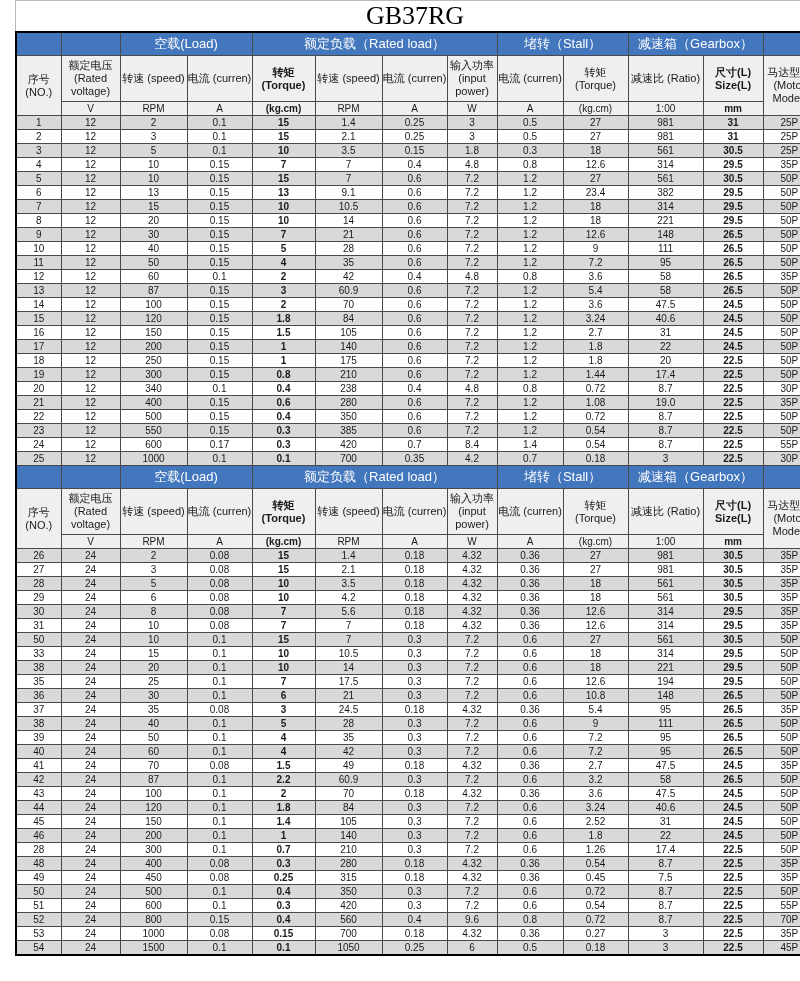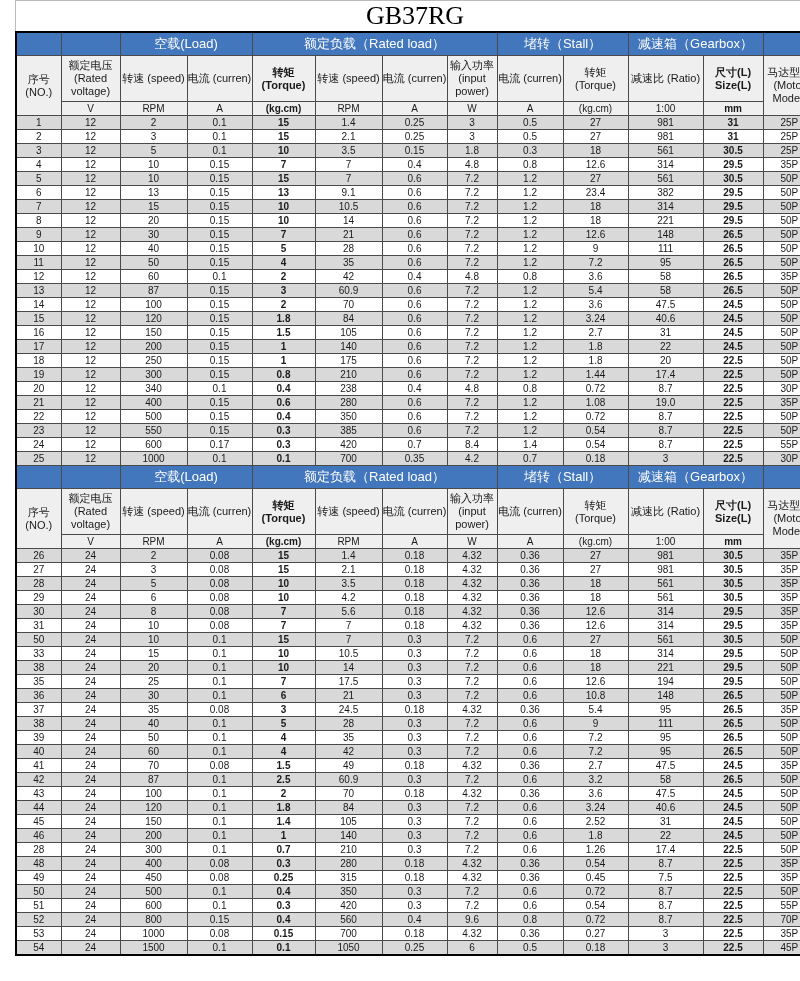--- a/index.html
+++ b/index.html
@@ -767,21 +767,21 @@
           <td>2.7</td>
           <td>47.5</td>
           <td class="b">24.5</td>
           <td>35P</td>
         </tr>
         <tr class="data alt">
           <td>42</td>
           <td>24</td>
           <td>87</td>
           <td>0.1</td>
-          <td class="b">2.5</td>
+          <td class="b">2.2</td>
           <td>60.9</td>
           <td>0.3</td>
           <td>7.2</td>
           <td>0.6</td>
           <td>3.2</td>
           <td>58</td>
           <td class="b">26.5</td>
           <td>50P</td>
         </tr>
         <tr class="data">

